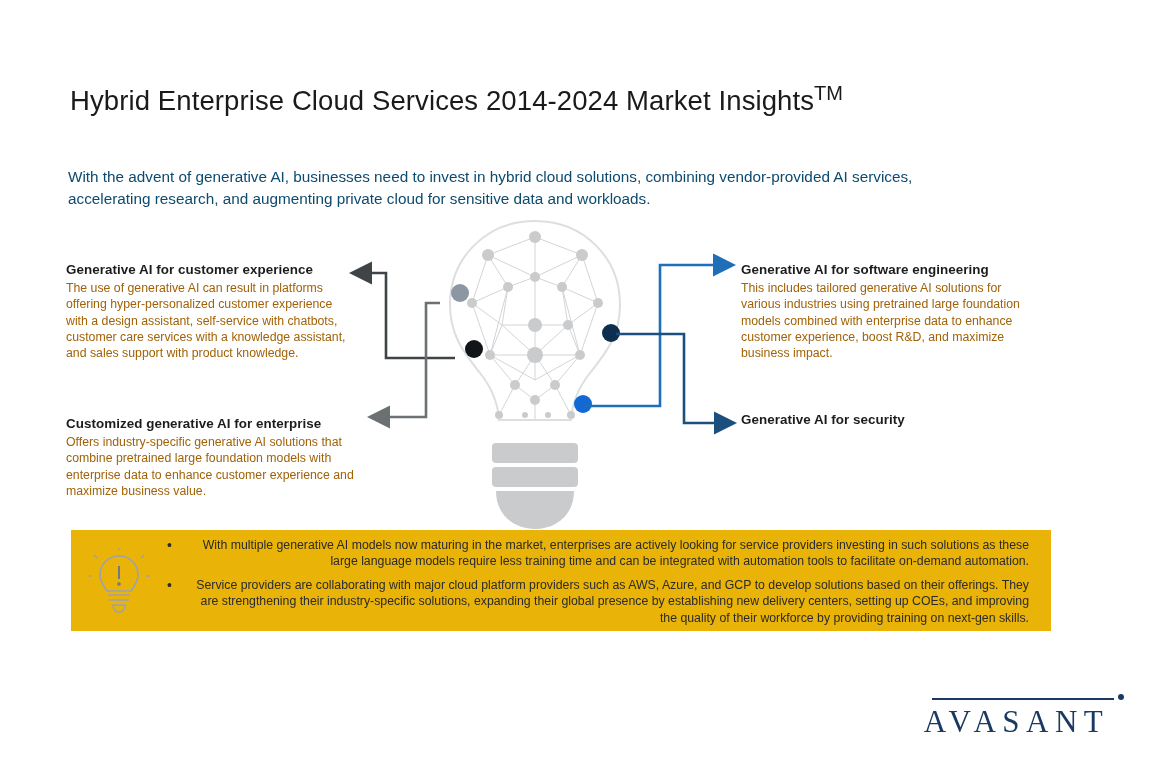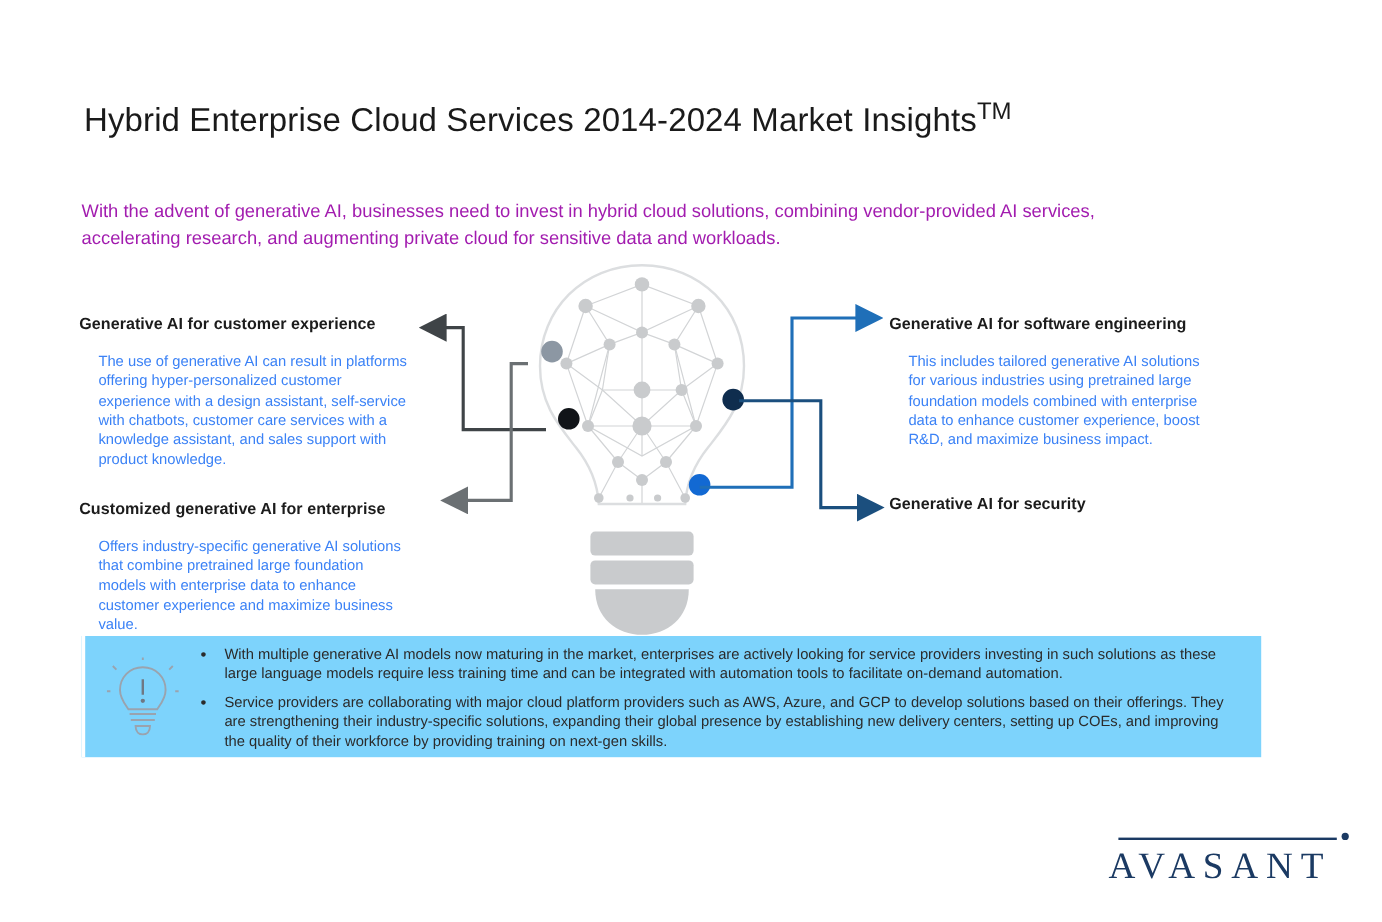--- a/index.html
+++ b/index.html
@@ -38,38 +38,38 @@
   }
 
   
   .subtitle {
     position: absolute;
     left: 68px;
     top: 166px;
     width: 930px;
     font-size: 15.3px;
     line-height: 1.42;
-    color: #a21caf;
+    color: #0c4a6e;
     font-weight: 400;
   }
 
   
   .block { position: absolute; }
   .block h3 {
     margin: 12px 0 3px 0;
     font-size: 13.4px;
     font-weight: 700;
     color: #1c1c1c;
     letter-spacing: 0.05px;
   }
   .block p {
-    margin: 16px;
+    margin: 0;
     font-size: 12.3px;
     line-height: 1.33;
-    color: #3b82f6;
+    color: #a16207;
   }
 
   #block-tl { left: 66px; top: 250px; width: 290px; }
   #block-bl { left: 66px; top: 404px; width: 290px; }
   #block-tr { left: 741px; top: 250px; width: 292px; }
   #block-br { left: 741px; top: 400px; width: 292px; }
 
   
   .bulb-wrap {
     position: absolute;
@@ -87,22 +87,23 @@
     pointer-events: none;
   }
 
   
   .callout {
     position: absolute;
     left: 68px;
     top: 530px;
     width: 980px;
     height: 101px;
-    background: #7dd3fc;
+    background: #eab308;
     border-left: 3px solid #ffffff;
+    text-align: right;
   }
   .callout .bulb-icon {
     position: absolute;
     left: 18px;
     top: 18px;
     width: 60px;
     height: 66px;
   }
   .callout ul {
     position: absolute;

